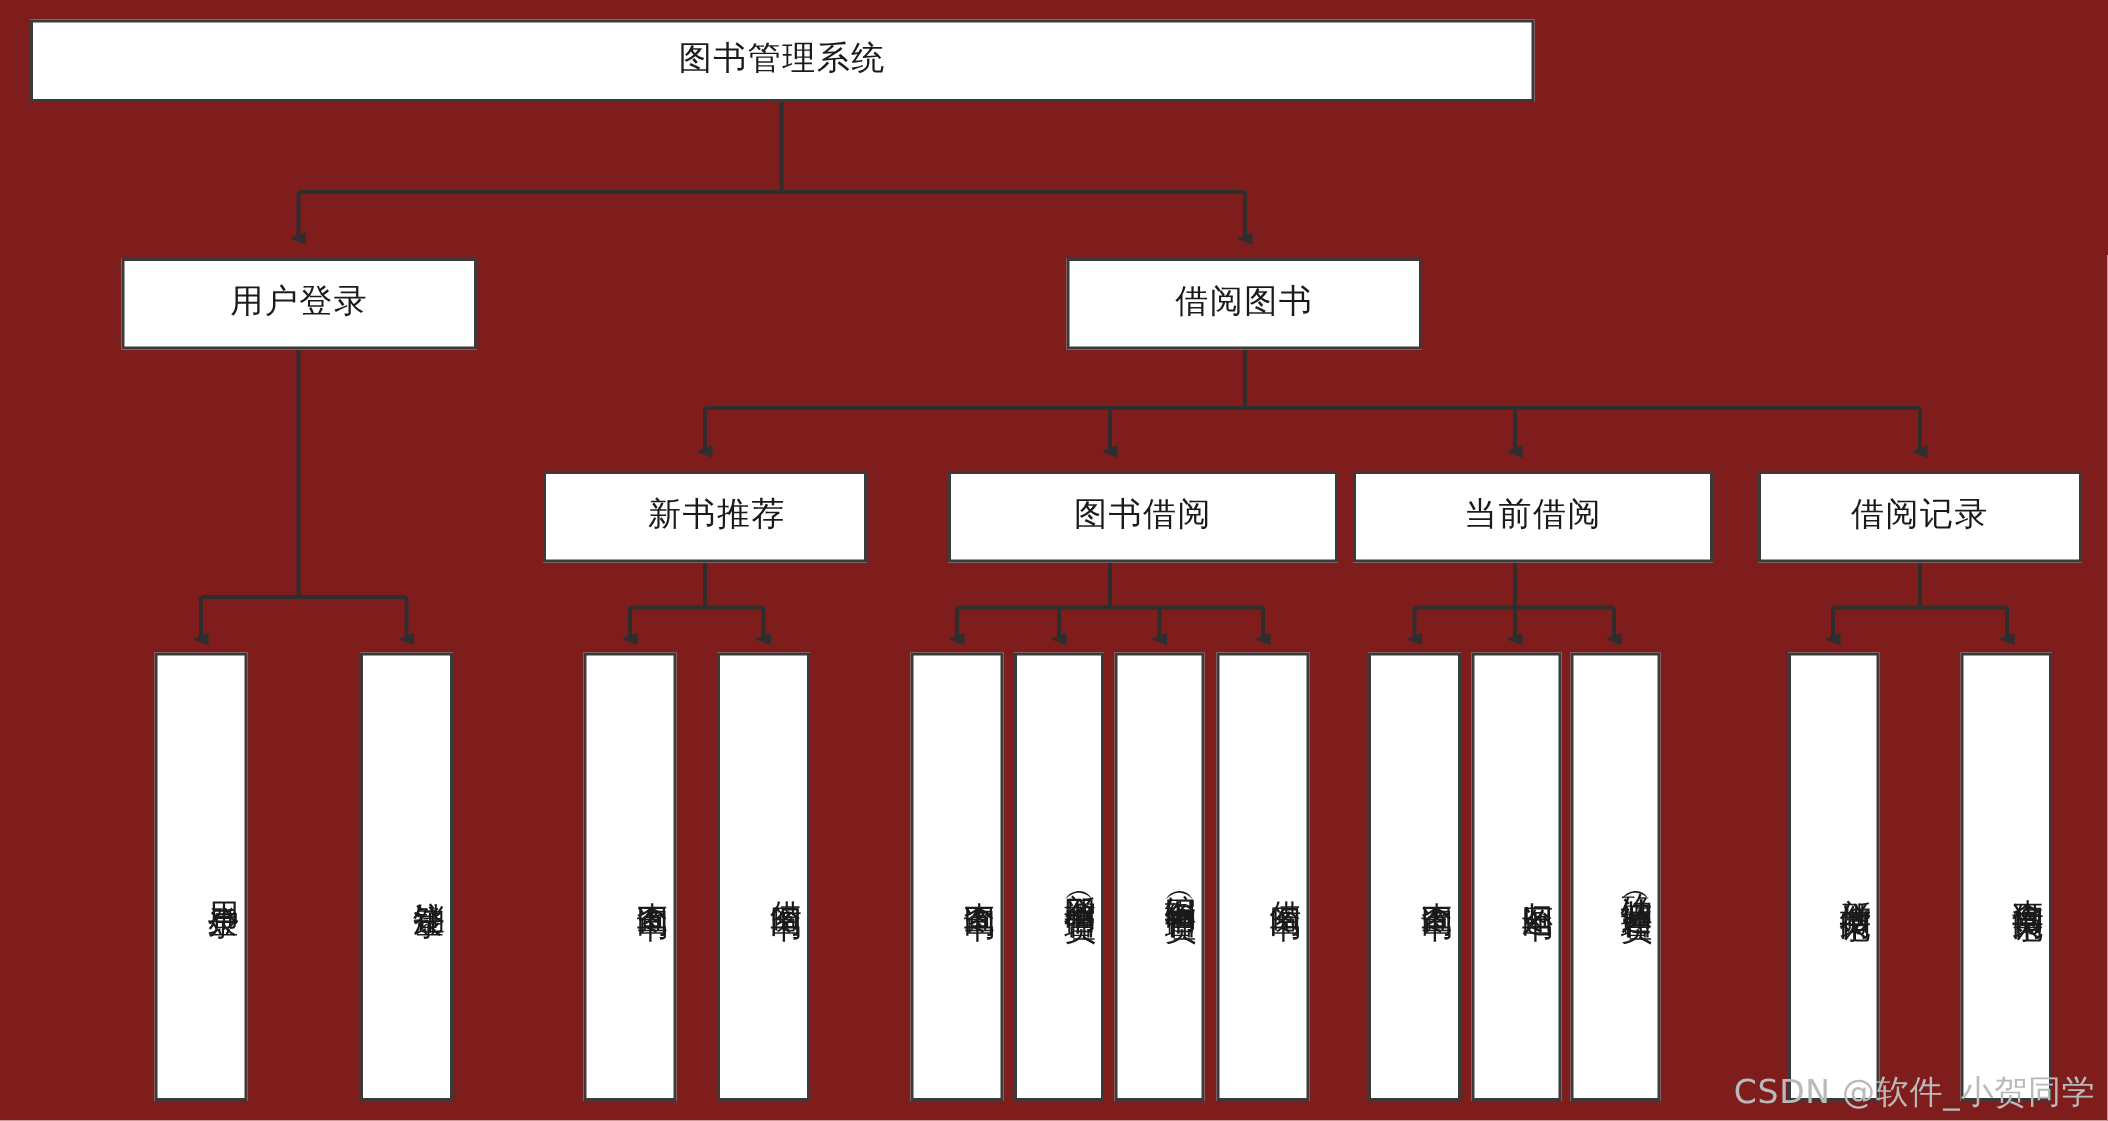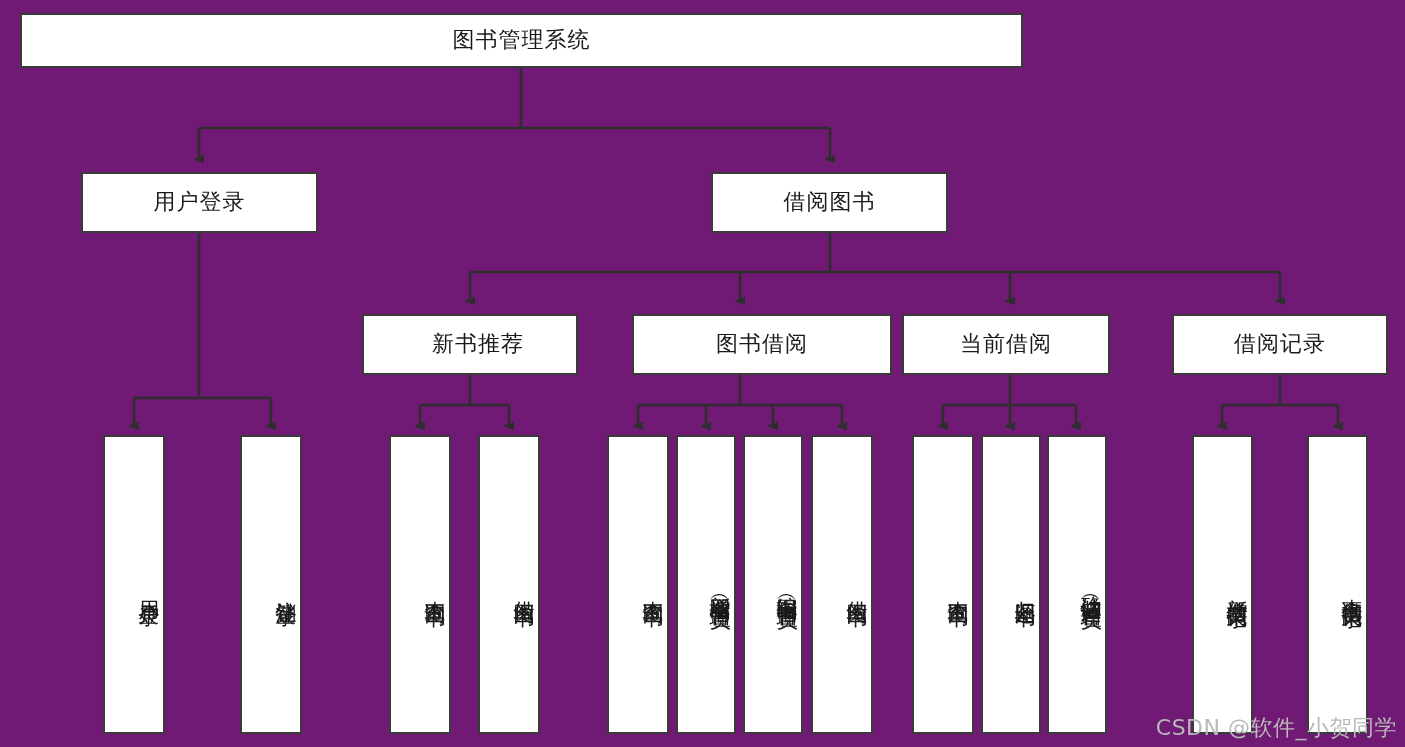--- a/index.html
+++ b/index.html
@@ -5,21 +5,21 @@
 <style>
   html,body{margin:0;padding:0;background:#ffffff;}
   body{
     font-family:"DejaVu Sans","Liberation Sans",sans-serif;
     color:#1a1a1a;
   }
   #canvas{
     position:relative;
     width:1405px;
     height:747px;
-    background:#701a75;
+    background:#7f1d1d;
     overflow:hidden;
   }
   #edges{
     position:absolute;
     left:0; top:0;
     width:1405px; height:747px;
     pointer-events:none;
   }
   .node{
     position:absolute;
@@ -128,21 +128,21 @@
   <div class="node h" style="left:711px; top:172px; width:237px; height:61px;">
     <span>借阅图书</span>
   </div>
 
   <div class="node h" style="left:362px; top:314px; width:216px; height:61px;padding-left:16px;">
     <span>新书推荐</span>
   </div>
   <div class="node h" style="left:632px; top:314px; width:260px; height:61px;">
     <span>图书借阅</span>
   </div>
-  <div class="node h" style="left:902px; top:314px; width:208px; height:61px;">
+  <div class="node h" style="left:902px; top:314px; width:240px; height:61px;">
     <span>当前借阅</span>
   </div>
   <div class="node h" style="left:1172px; top:314px; width:216px; height:61px;text-align:right;">
     <span>借阅记录</span>
   </div>
 
   <div class="node v" style="left:103px; top:435px; width:62px; height:299px;">
     <span class="vtext">用户登录</span>
   </div>
   <div class="node v" style="left:240px; top:435px; width:62px; height:299px;">

